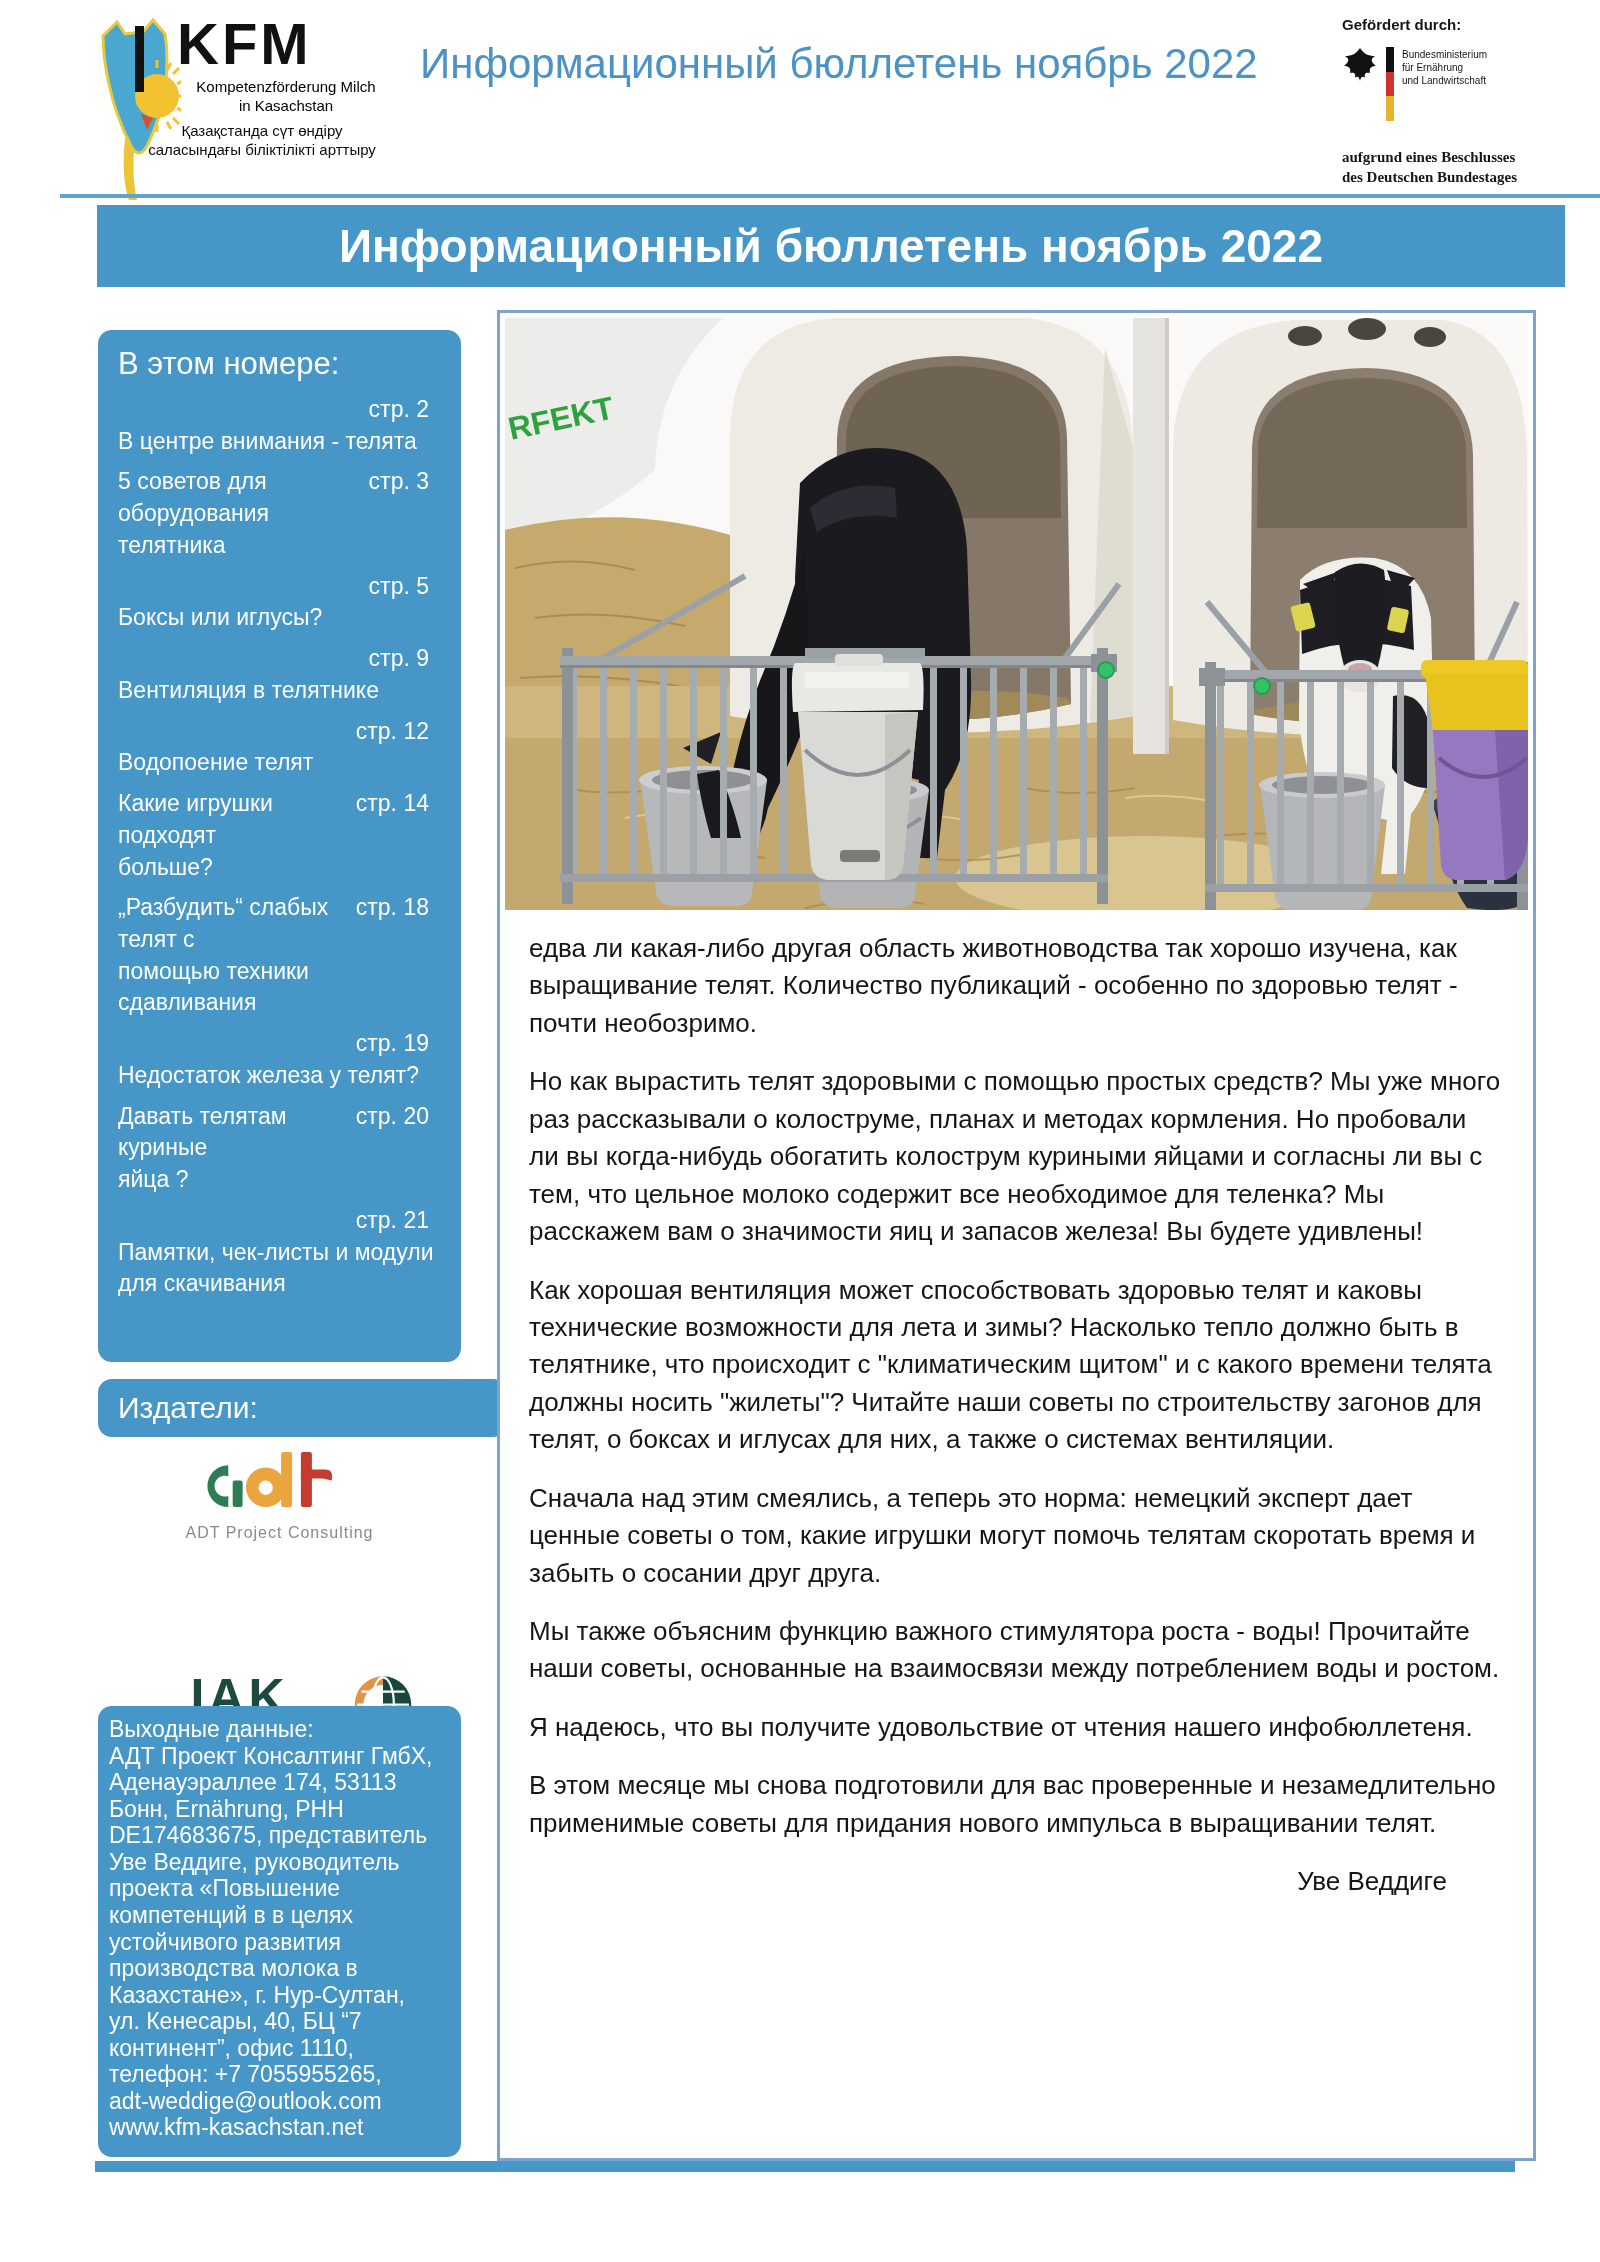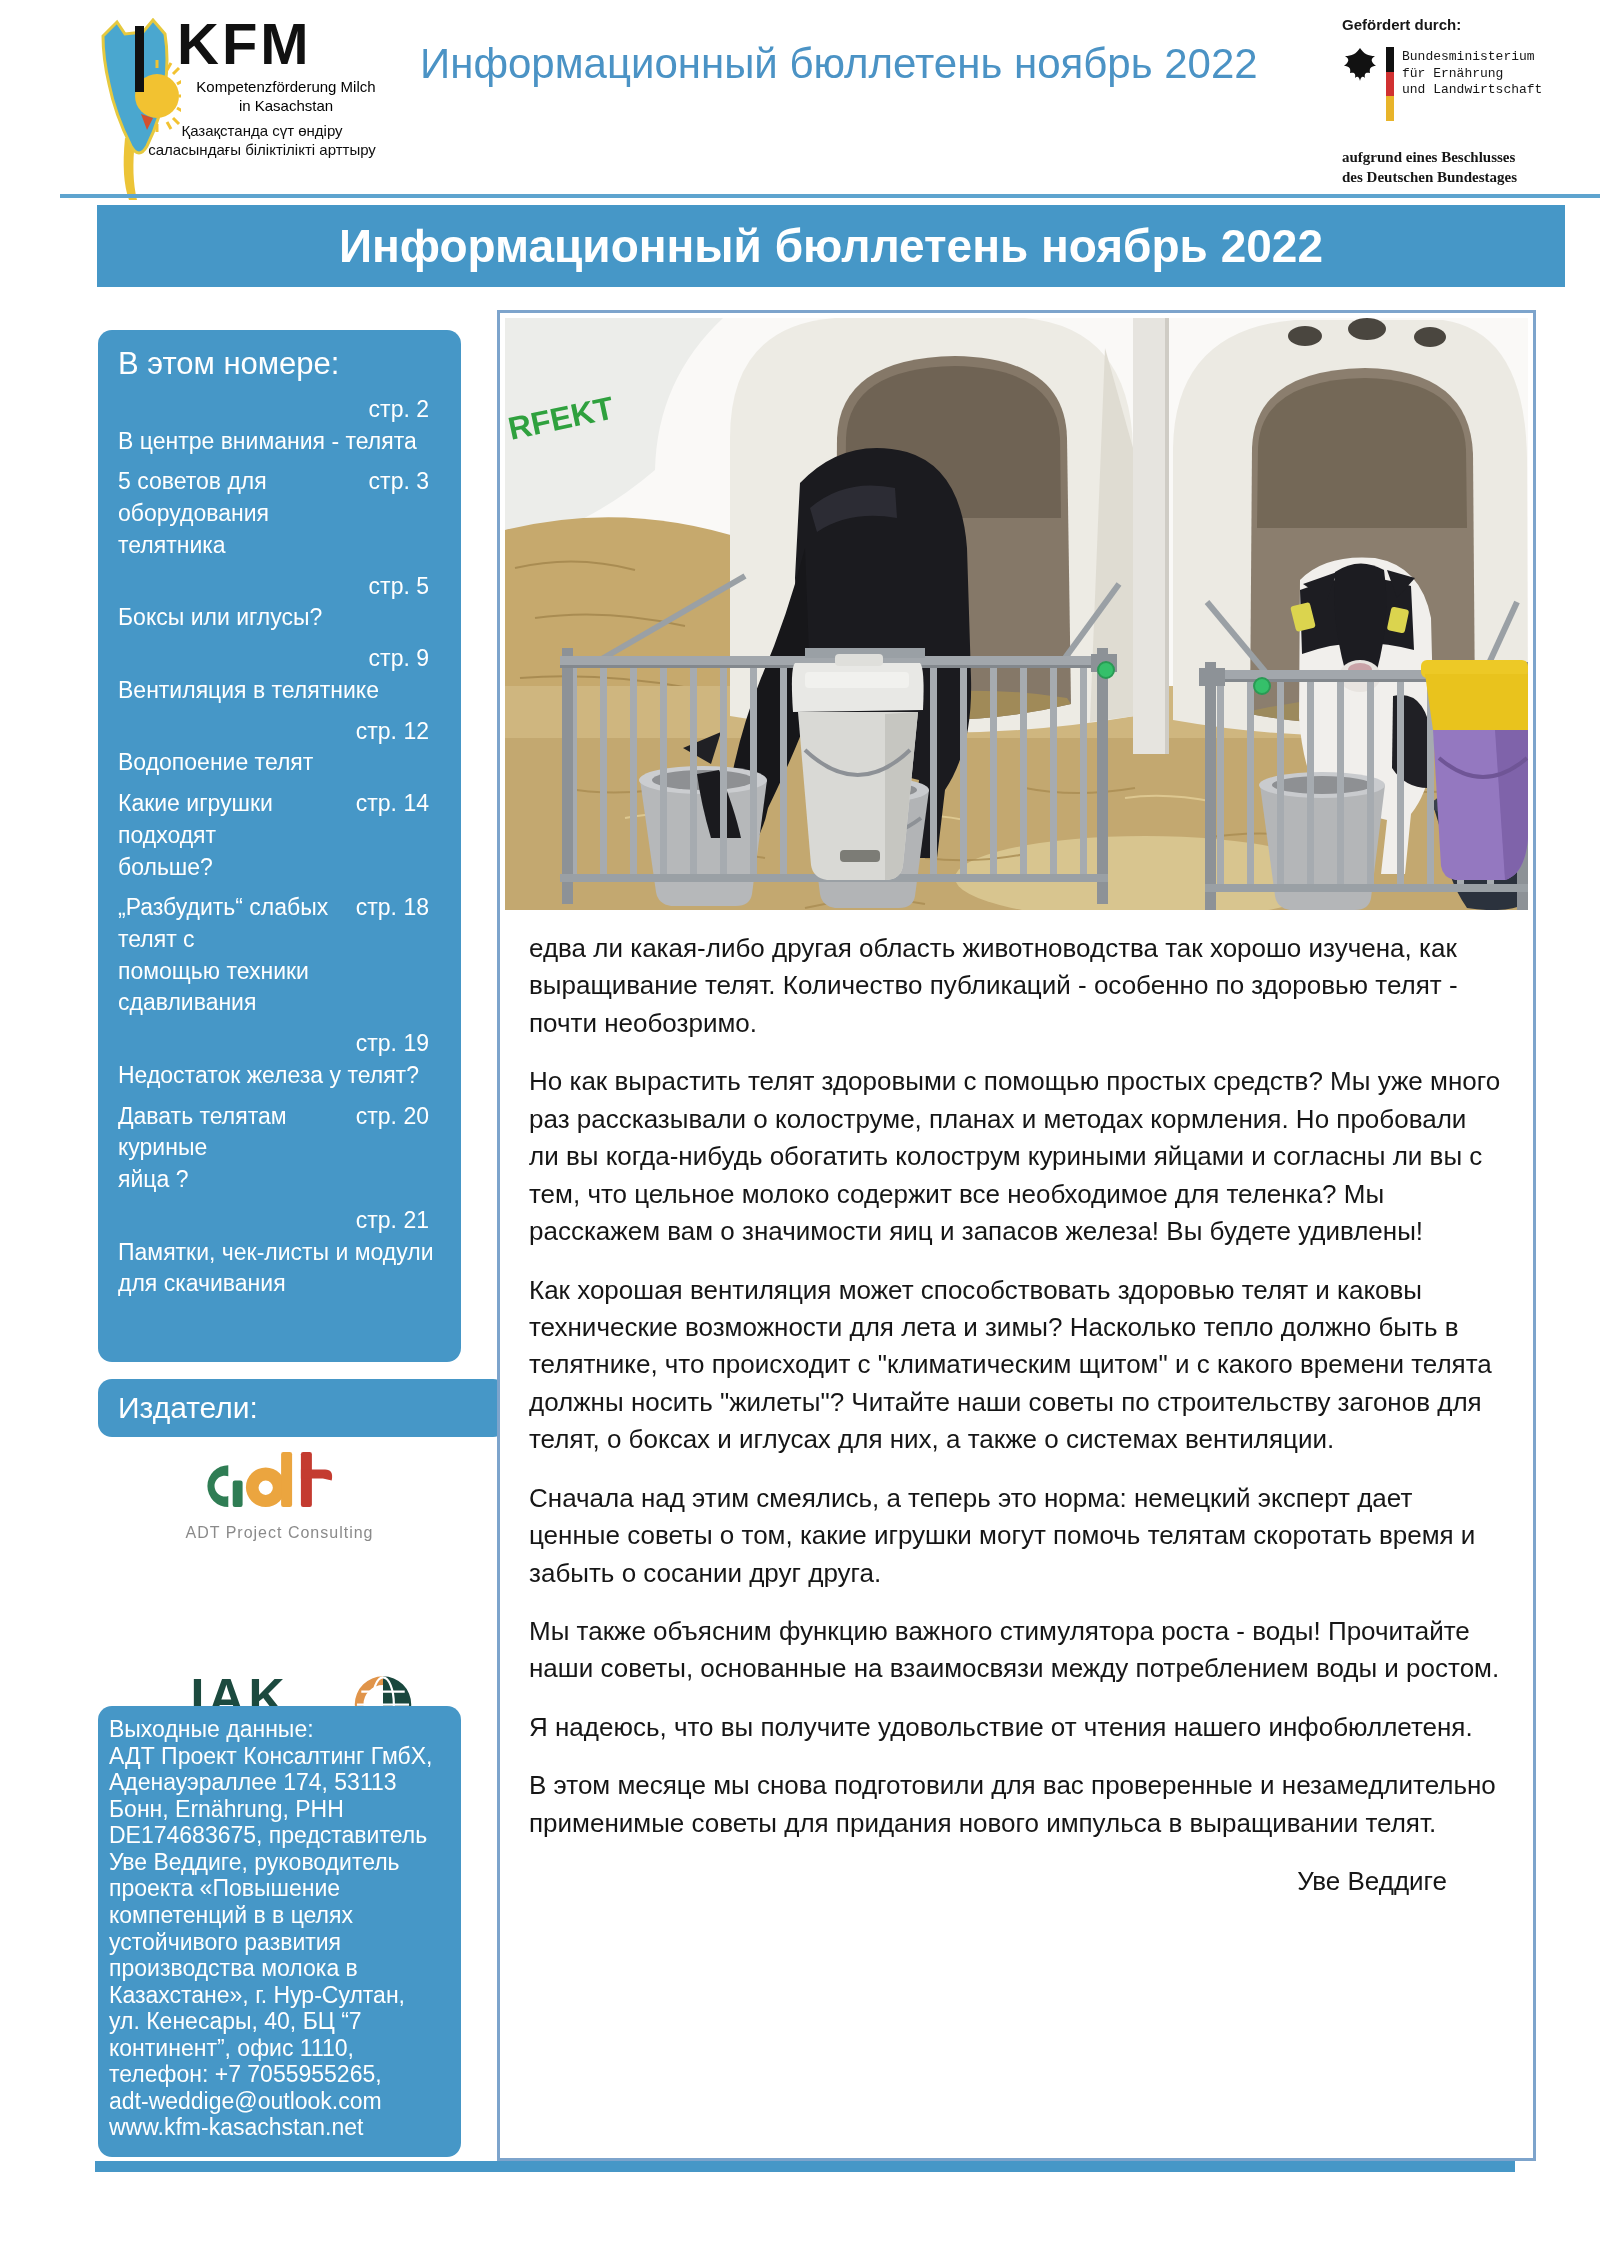--- a/index.html
+++ b/index.html
@@ -14,21 +14,21 @@
   #kfm-text{margin-left:82px;}
   #kfm-name{font-size:58px;font-weight:bold;letter-spacing:3px;color:#111;line-height:1.05;}
   #kfm-tag-de{font-size:15px;color:#000000;text-align:center;line-height:1.25;margin-top:3px;}
   #kfm-tag-kk{font-size:15px;color:#0d0d0d;text-align:center;line-height:1.25;margin-top:7px;margin-left:-60px;width:290px;}
   #header-title{left:420px;top:40px;width:900px;font-size:42px;color:#4b93c5;}
   #funding-block{left:1342px;top:16px;width:240px;font-size:15px;}
   #funding-label{font-weight:bold;}
   #ministry-row{display:flex;align-items:flex-start;margin-top:14px;gap:8px;}
   #tricolor{width:8px;height:74px;display:flex;flex-direction:column;}
   #tricolor div{flex:1;}
-  #ministry-name{font-size:13px;line-height:1.28;padding-top:2px;font-family:Liberation Mono, monospace;}
+  #ministry-name{font-size:10px;line-height:1.28;padding-top:2px;}
   #funding-note{margin-top:26px;font-family:"Liberation Serif", serif;font-weight:bold;
                 font-size:15px;line-height:1.35;}
 
   
   #top-rule{left:60px;top:194px;width:1540px;height:4px;background:#5ea4cf;}
   #banner{left:97px;top:205px;width:1468px;height:82px;background:#4697c7;
           color:#fff;font-size:46px;font-weight:bold;text-align:center;line-height:82px;}
   #bottom-rule{left:95px;top:2161px;width:1420px;height:11px;background:#4697c7;}
 
   

